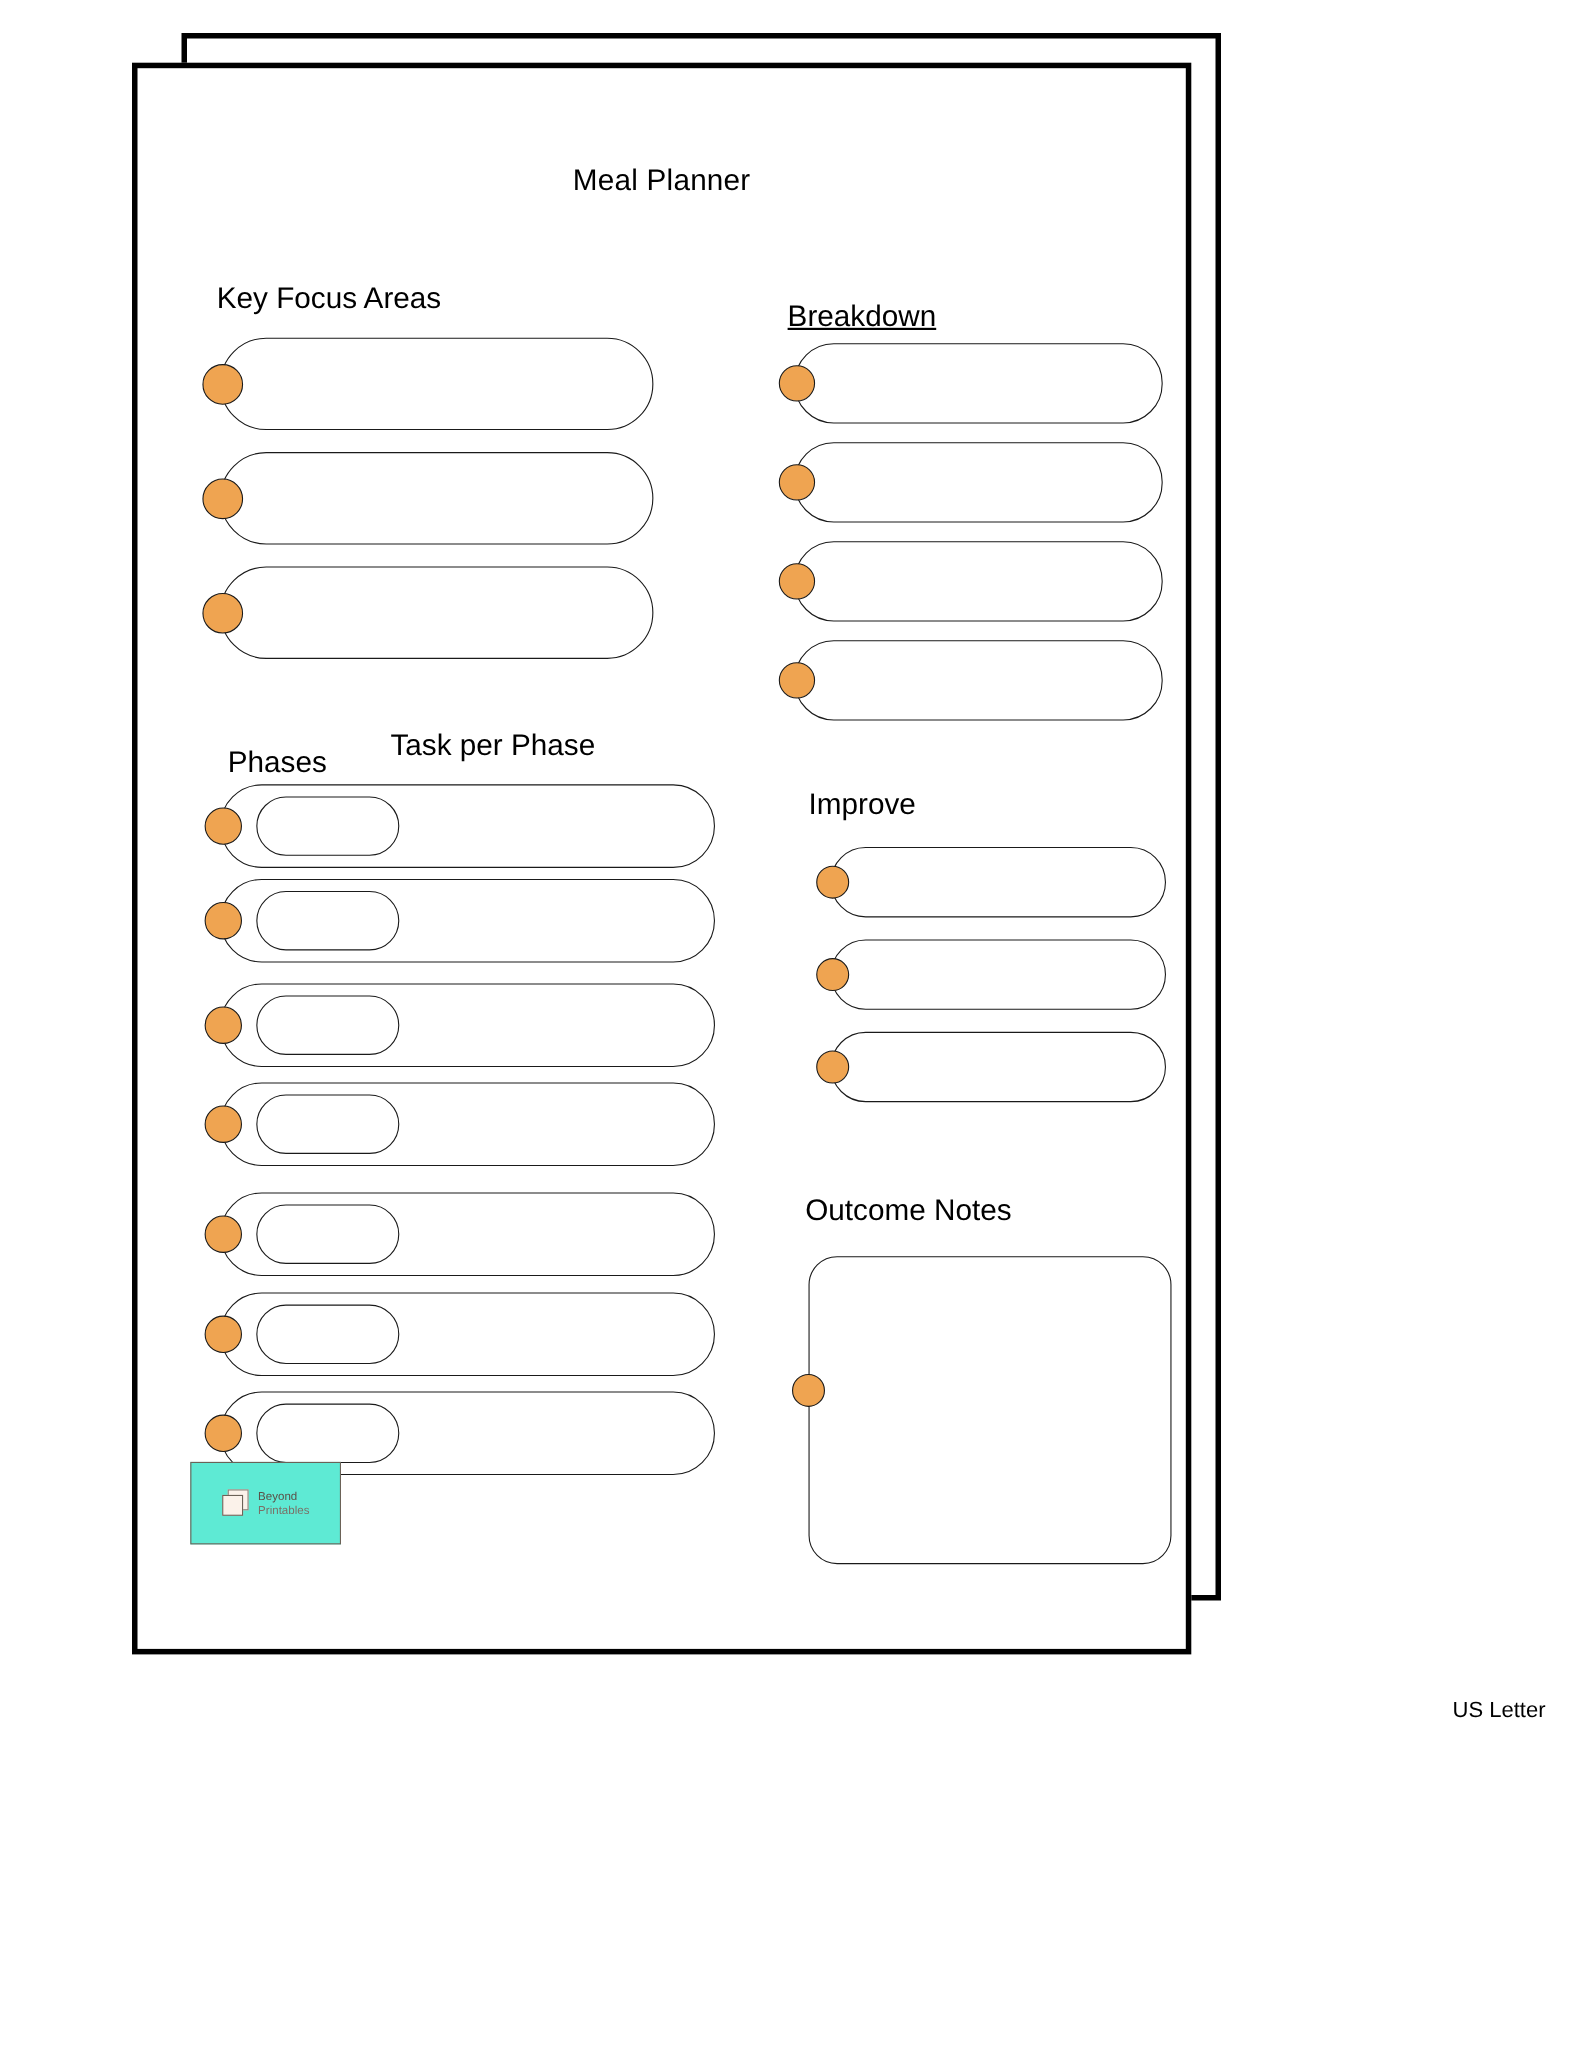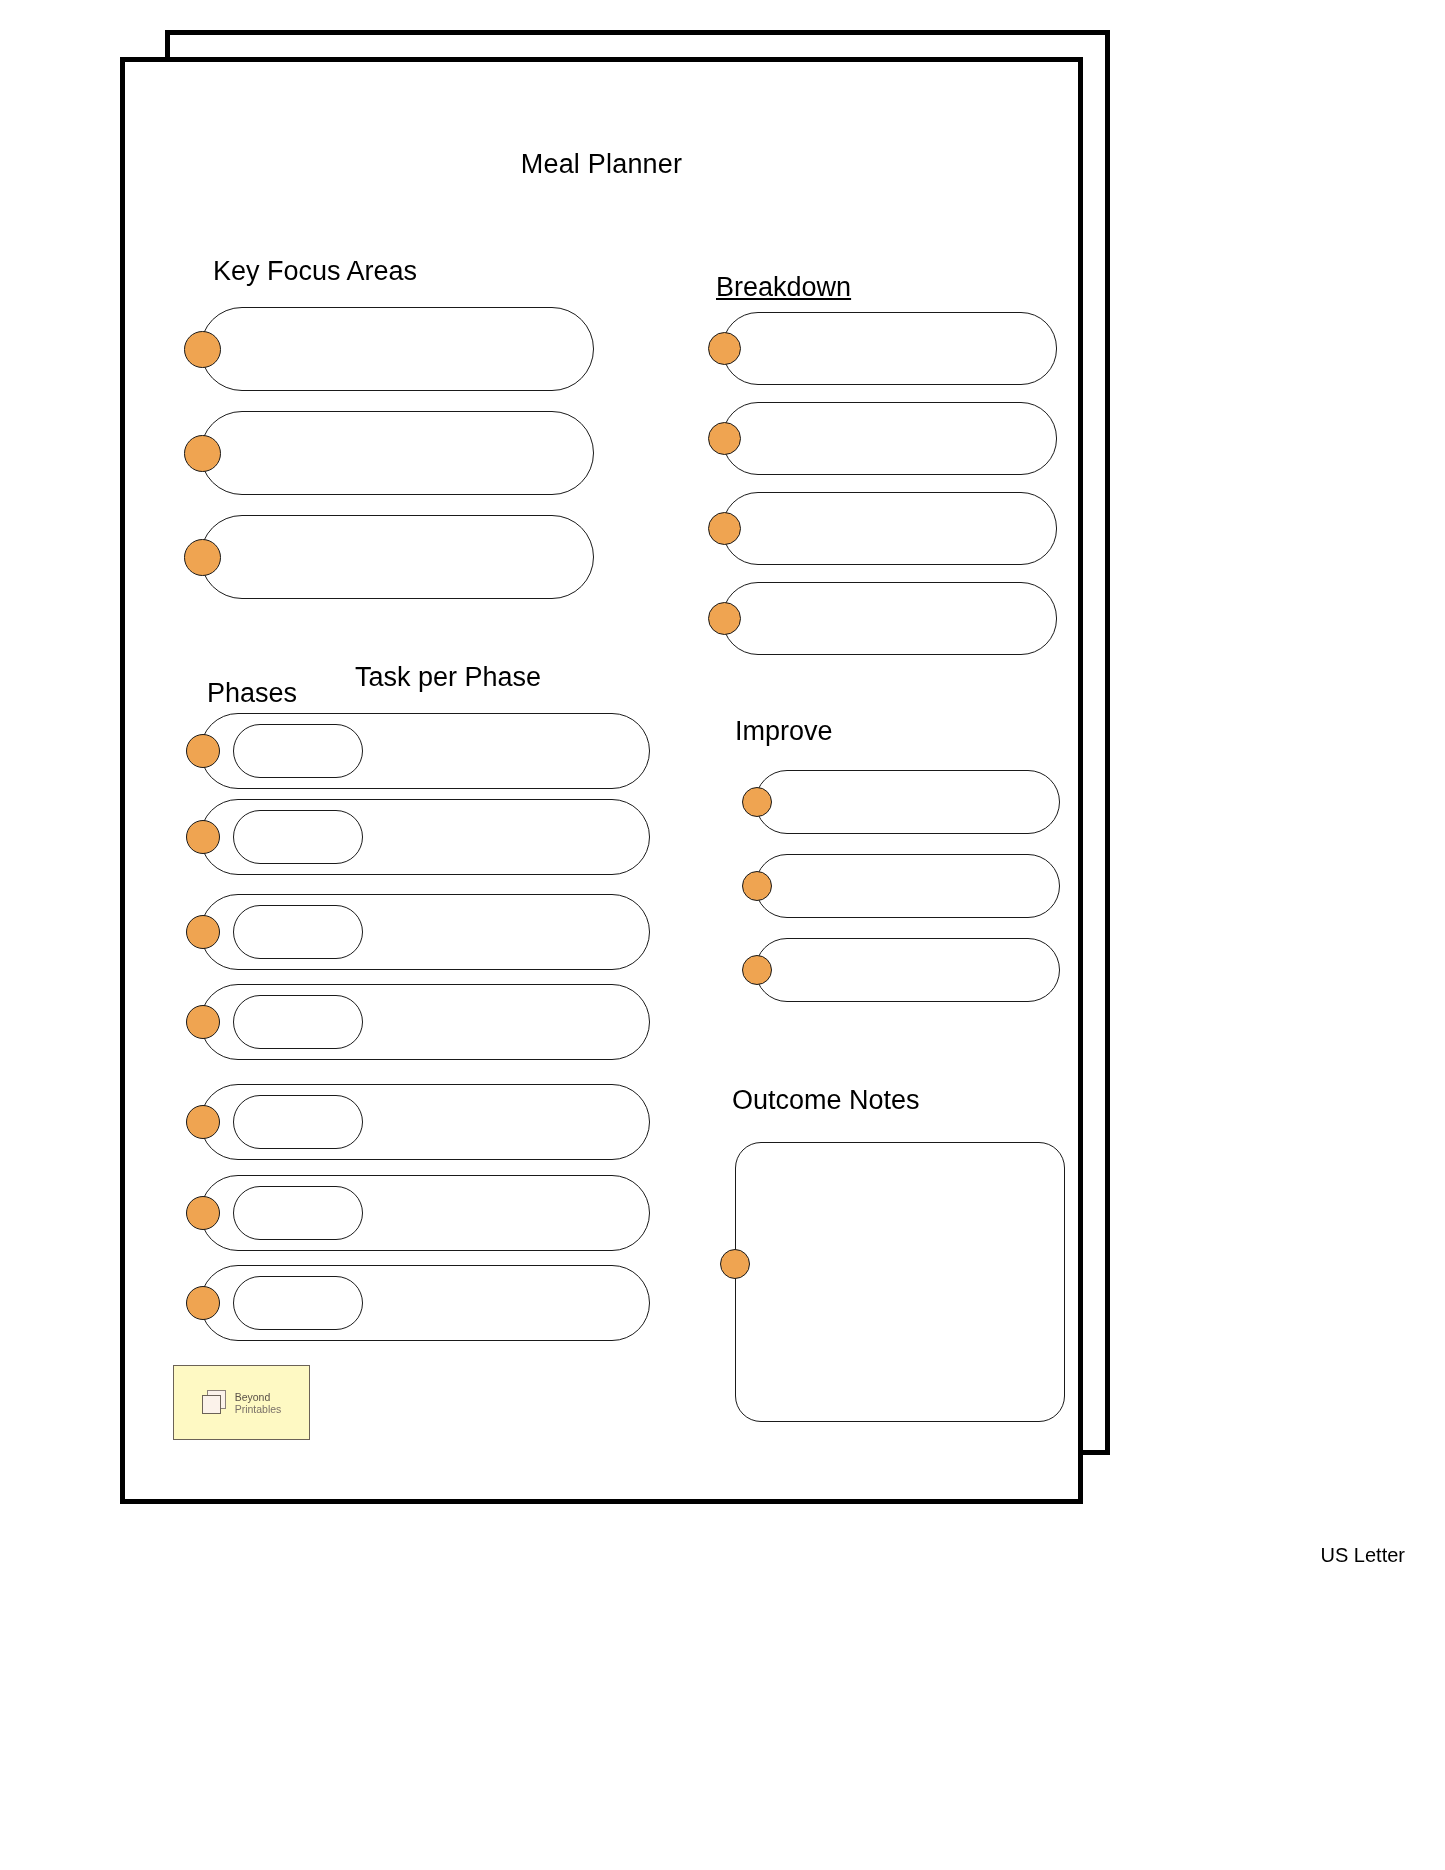--- a/index.html
+++ b/index.html
@@ -94,25 +94,25 @@
     border: 1.8px solid #1a1a1a;
     border-radius: 26px;
     background: #ffffff;
     box-sizing: border-box;
   }
 
   
   #brand-logo {
     position: absolute;
     left: 48px;
-    top: 1303px;
+    top: 1267px;
     width: 137px;
     height: 75px;
     border: 1.6px solid #6b6257;
-    background: #fef9c3;
+    background: #5eead4;
     box-sizing: border-box;
     display: flex;
     align-items: center;
     justify-content: center;
     gap: 7px;
     padding: 0 6px;
   }
   #brand-logo .logo-mark {
     width: 26px;
     height: 26px;
@@ -171,21 +171,21 @@
 </style>
 </head>
 <body>
 
 <div id="page-shadow-frame"></div>
 
 <div id="page-frame">
 
   <div id="planner-title">Meal Planner</div>
 
-  <div class="section-heading" style="left:88px; top:196px;text-align:center;">Key Focus Areas</div>
+  <div class="section-heading" style="left:72px; top:196px;text-align:center;">Key Focus Areas</div>
 
   <div class="pill-row" style="left:75px; top:245px; width:394px; height:84px;">
     <div class="pill-outer" style="border-radius:42px;"></div>
     <div class="node-dot" style="left:-16px; top:24px; width:37px; height:37px;"></div>
   </div>
 
   <div class="pill-row" style="left:75px; top:349px; width:394px; height:84px;">
     <div class="pill-outer" style="border-radius:42px;"></div>
     <div class="node-dot" style="left:-16px; top:24px; width:37px; height:37px;"></div>
   </div>

